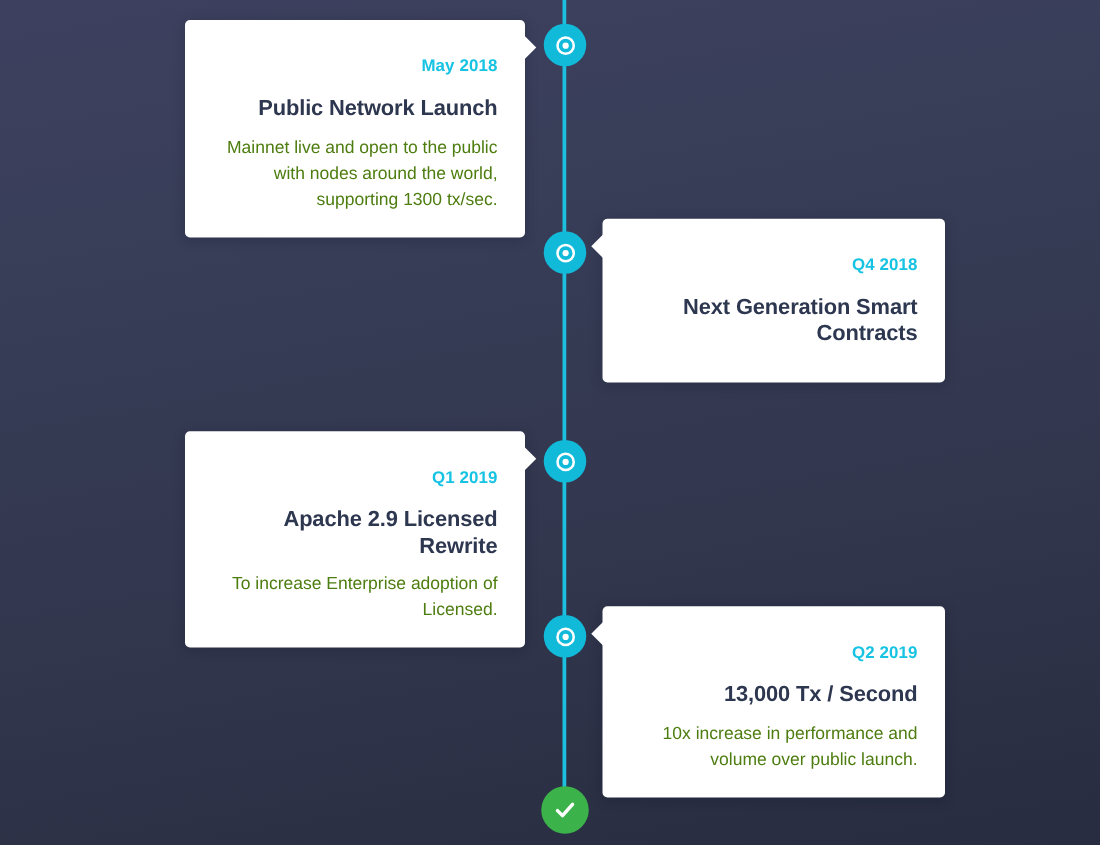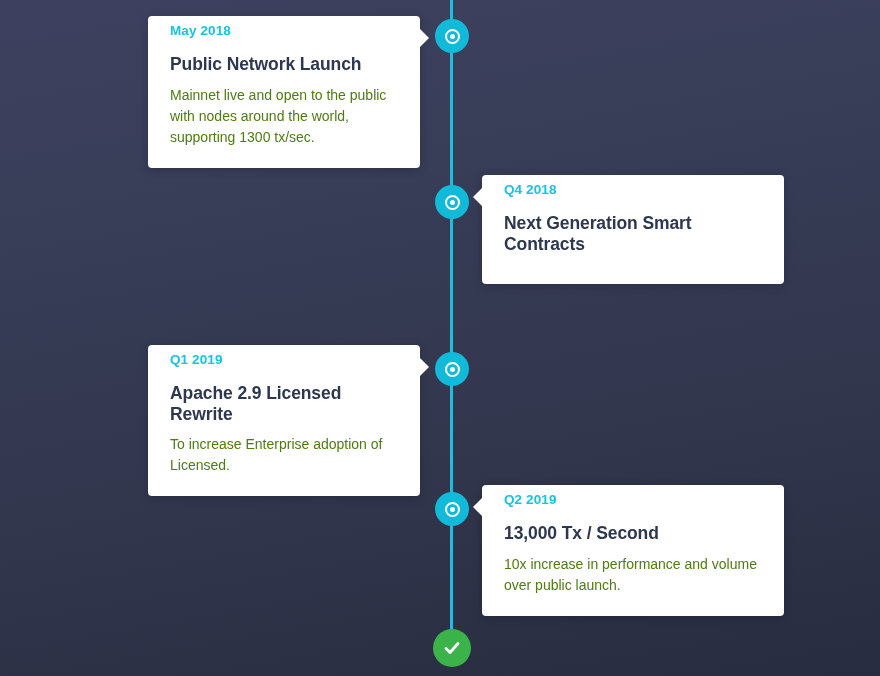--- a/index.html
+++ b/index.html
@@ -68,25 +68,26 @@
   }
   .marker.done svg { display: block; }
 
   
   .card {
     position: absolute;
     background: #ffffff;
     border-radius: 4px;
     box-shadow: 0 2px 10px rgba(10, 14, 30, 0.22);
     box-sizing: border-box;
-    padding: 7px 22px 20px 22px;
+    padding: 29px 22px 20px 22px;
     z-index: 2;
+    text-align: right;
   }
   .card.left  { left: 148px; width: 272px; }
-  .card.right { left: 482px; width: 302px; }
+  .card.right { left: 482px; width: 274px; }
 
   
   .card .notch {
     position: absolute;
     width: 0;
     height: 0;
     top: 12px;
   }
   .card.left .notch {
     right: -9px;

